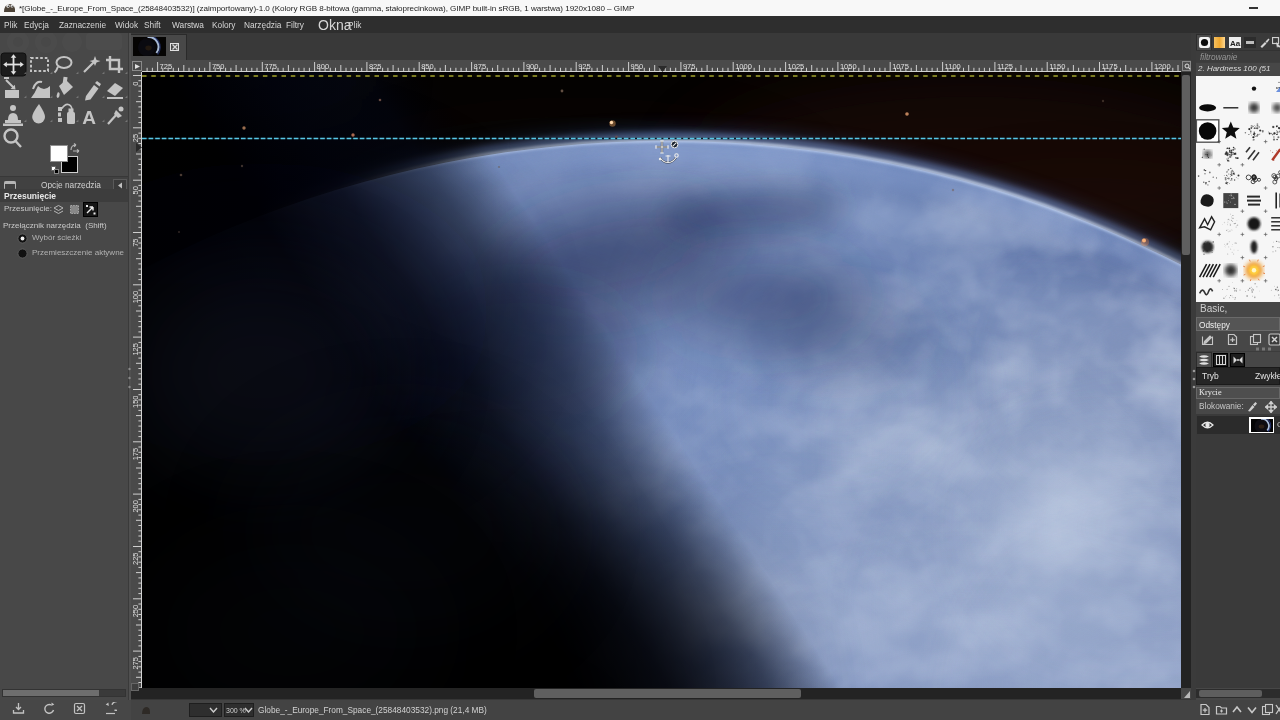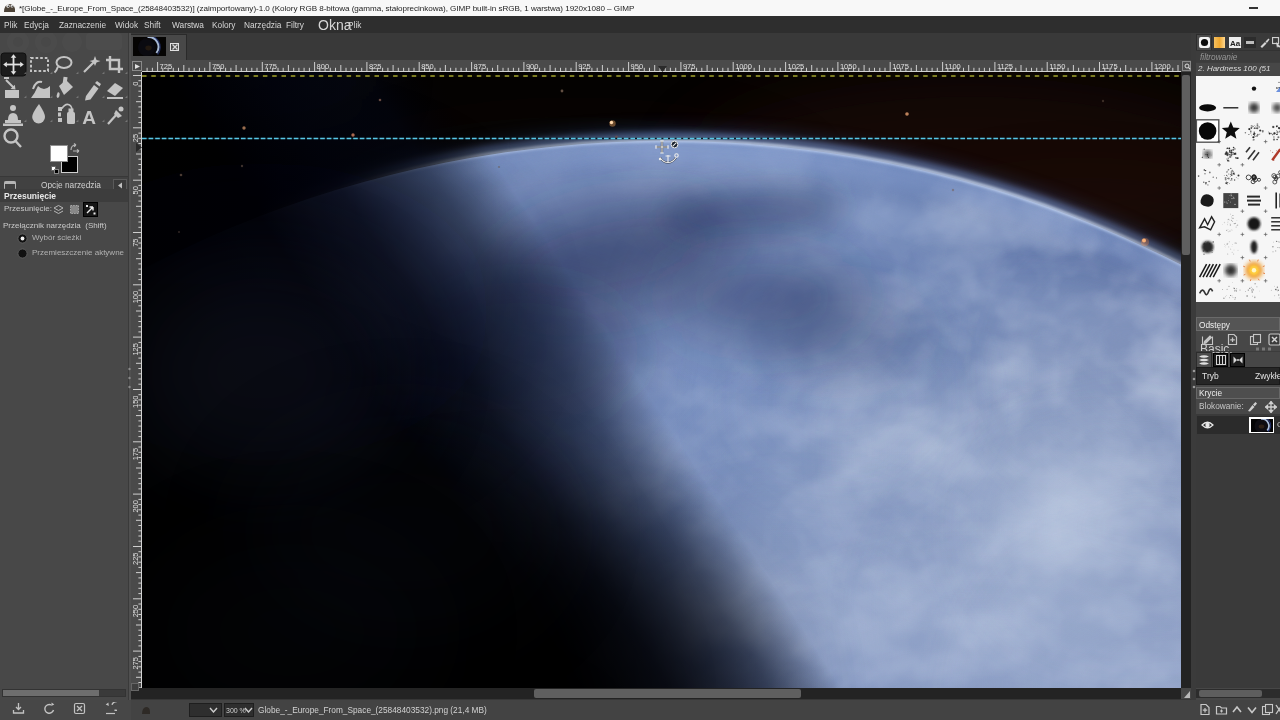--- a/index.html
+++ b/index.html
@@ -922,21 +922,21 @@
       <path d="M44.6,158.39999999999998 h3.6 M46.4,156.59999999999997 v3.6" stroke="#333" stroke-width="0.7" opacity="0.8"></path>
       <path d="M44.6,181.6 h3.6 M46.4,179.79999999999998 v3.6" stroke="#333" stroke-width="0.7" opacity="0.8"></path>
       <path d="M44.6,204.79999999999998 h3.6 M46.4,202.99999999999997 v3.6" stroke="#333" stroke-width="0.7" opacity="0.8"></path>
       <path d="M67.8,65.6 h3.6 M69.6,63.8 v3.6" stroke="#333" stroke-width="0.7" opacity="0.8"></path>
       <path d="M67.8,112.0 h3.6 M69.6,110.2 v3.6" stroke="#333" stroke-width="0.7" opacity="0.8"></path>
       <path d="M67.8,135.2 h3.6 M69.6,133.39999999999998 v3.6" stroke="#333" stroke-width="0.7" opacity="0.8"></path>
       <path d="M67.8,158.39999999999998 h3.6 M69.6,156.59999999999997 v3.6" stroke="#333" stroke-width="0.7" opacity="0.8"></path>
       <path d="M67.8,181.6 h3.6 M69.6,179.79999999999998 v3.6" stroke="#333" stroke-width="0.7" opacity="0.8"></path>
       <path d="M67.8,204.79999999999998 h3.6 M69.6,202.99999999999997 v3.6" stroke="#333" stroke-width="0.7" opacity="0.8"></path>
     </svg>
-    <div class="t" style="left:1200px;top:304px;color:#cfcfcf;font-size:12px;margin-top:40px;">Basic,</div>
+    <div class="t" style="left:1200px;top:304px;color:#cfcfcf;font-size:10px;">Basic,</div>
     <div class="ab" style="left:1196px;top:317px;width:84px;height:14px;background:#555;border:1px solid #6a6a6a;"></div>
     <div class="t" style="left:1199px;top:319.5px;color:#ededed;font-size:8.3px;">Odstępy</div>
     <svg class="ab" style="left:1201px;top:333px" width="13" height="13" viewBox="0 0 13 13">
       <g stroke="#c5c5c5" stroke-width="1.1" fill="none">
         <path d="M1.5,3.5 L1.5,11.5 L11.5,11.5 L11.5,3.5"></path>
         <path d="M3.5,8.5 L9,3 L10.5,4.5 L5,10 L3,10.5 Z" fill="#c5c5c5"></path>
       </g>
     </svg>
     <svg class="ab" style="left:1226px;top:333px" width="13" height="13" viewBox="0 0 13 13">
       <path d="M2.5,1.5 L8,1.5 L10.5,4 L10.5,11.5 L2.5,11.5 Z" fill="none" stroke="#c5c5c5" stroke-width="1.2"></path>
@@ -971,21 +971,21 @@
     </svg>
     <div class="ab" style="left:1230px;top:352.5px;width:15px;height:14px;background:#1d1d1d;border:1px solid #000;"></div>
     <svg class="ab" style="left:1232.5px;top:354.5px" width="10" height="10" viewBox="0 0 10 10">
       <path d="M0.5,1.5 L4,5 L0.5,8.5 Z M9.5,1.5 L6,5 L9.5,8.5 Z" fill="#d8d8d8"></path>
       <circle cx="5" cy="5" r="1" fill="#d8d8d8"></circle>
     </svg>
     <div class="ab" style="left:1196px;top:367px;width:84px;height:18px;background:#262626;border:1px solid #1a1a1a;"></div>
     <div class="t" style="left:1202px;top:371px;color:#e2e2e2;font-size:8.5px;text-align:right;">Tryb</div>
     <div class="t" style="left:1255px;top:371px;color:#e2e2e2;font-size:8.5px;">Zwykłe</div>
     <div class="ab" style="left:1196px;top:386.5px;width:84px;height:12.5px;background:#4e4e4e;border:1px solid #686868;"></div>
-    <div class="t" style="left:1199px;top:388px;color:#ededed;font-size:8.3px;">Krycie</div>
+    <div class="t" style="left:1199px;top:388px;color:#ededed;font-size:8.3px;font-family:Liberation Serif, serif;">Krycie</div>
     <div class="t" style="left:1199px;top:401px;color:#c5c5c5;font-size:8.3px;">Blokowanie:</div>
     <svg class="ab" style="left:1247px;top:401px" width="11" height="11" viewBox="0 0 11 11">
       <path d="M1,10 L5.5,4 L7.5,6 L3,10.5 Z" fill="#d0d0d0"></path>
       <path d="M6,3.5 L8.5,1 L10,2.5 L7.7,5.2 Z" fill="#d0d0d0"></path>
     </svg>
     <svg class="ab" style="left:1264.5px;top:400.5px" width="12" height="12" viewBox="0 0 12 12">
       <g stroke="#d0d0d0" stroke-width="1.3" fill="#d0d0d0">
         <path d="M6,1.5 V10.5 M1.5,6 H10.5" fill="none"></path>
         <path d="M6,0.5 L7.6,2.5 H4.4 Z"></path>
         <path d="M6,11.5 L7.6,9.5 H4.4 Z"></path>

